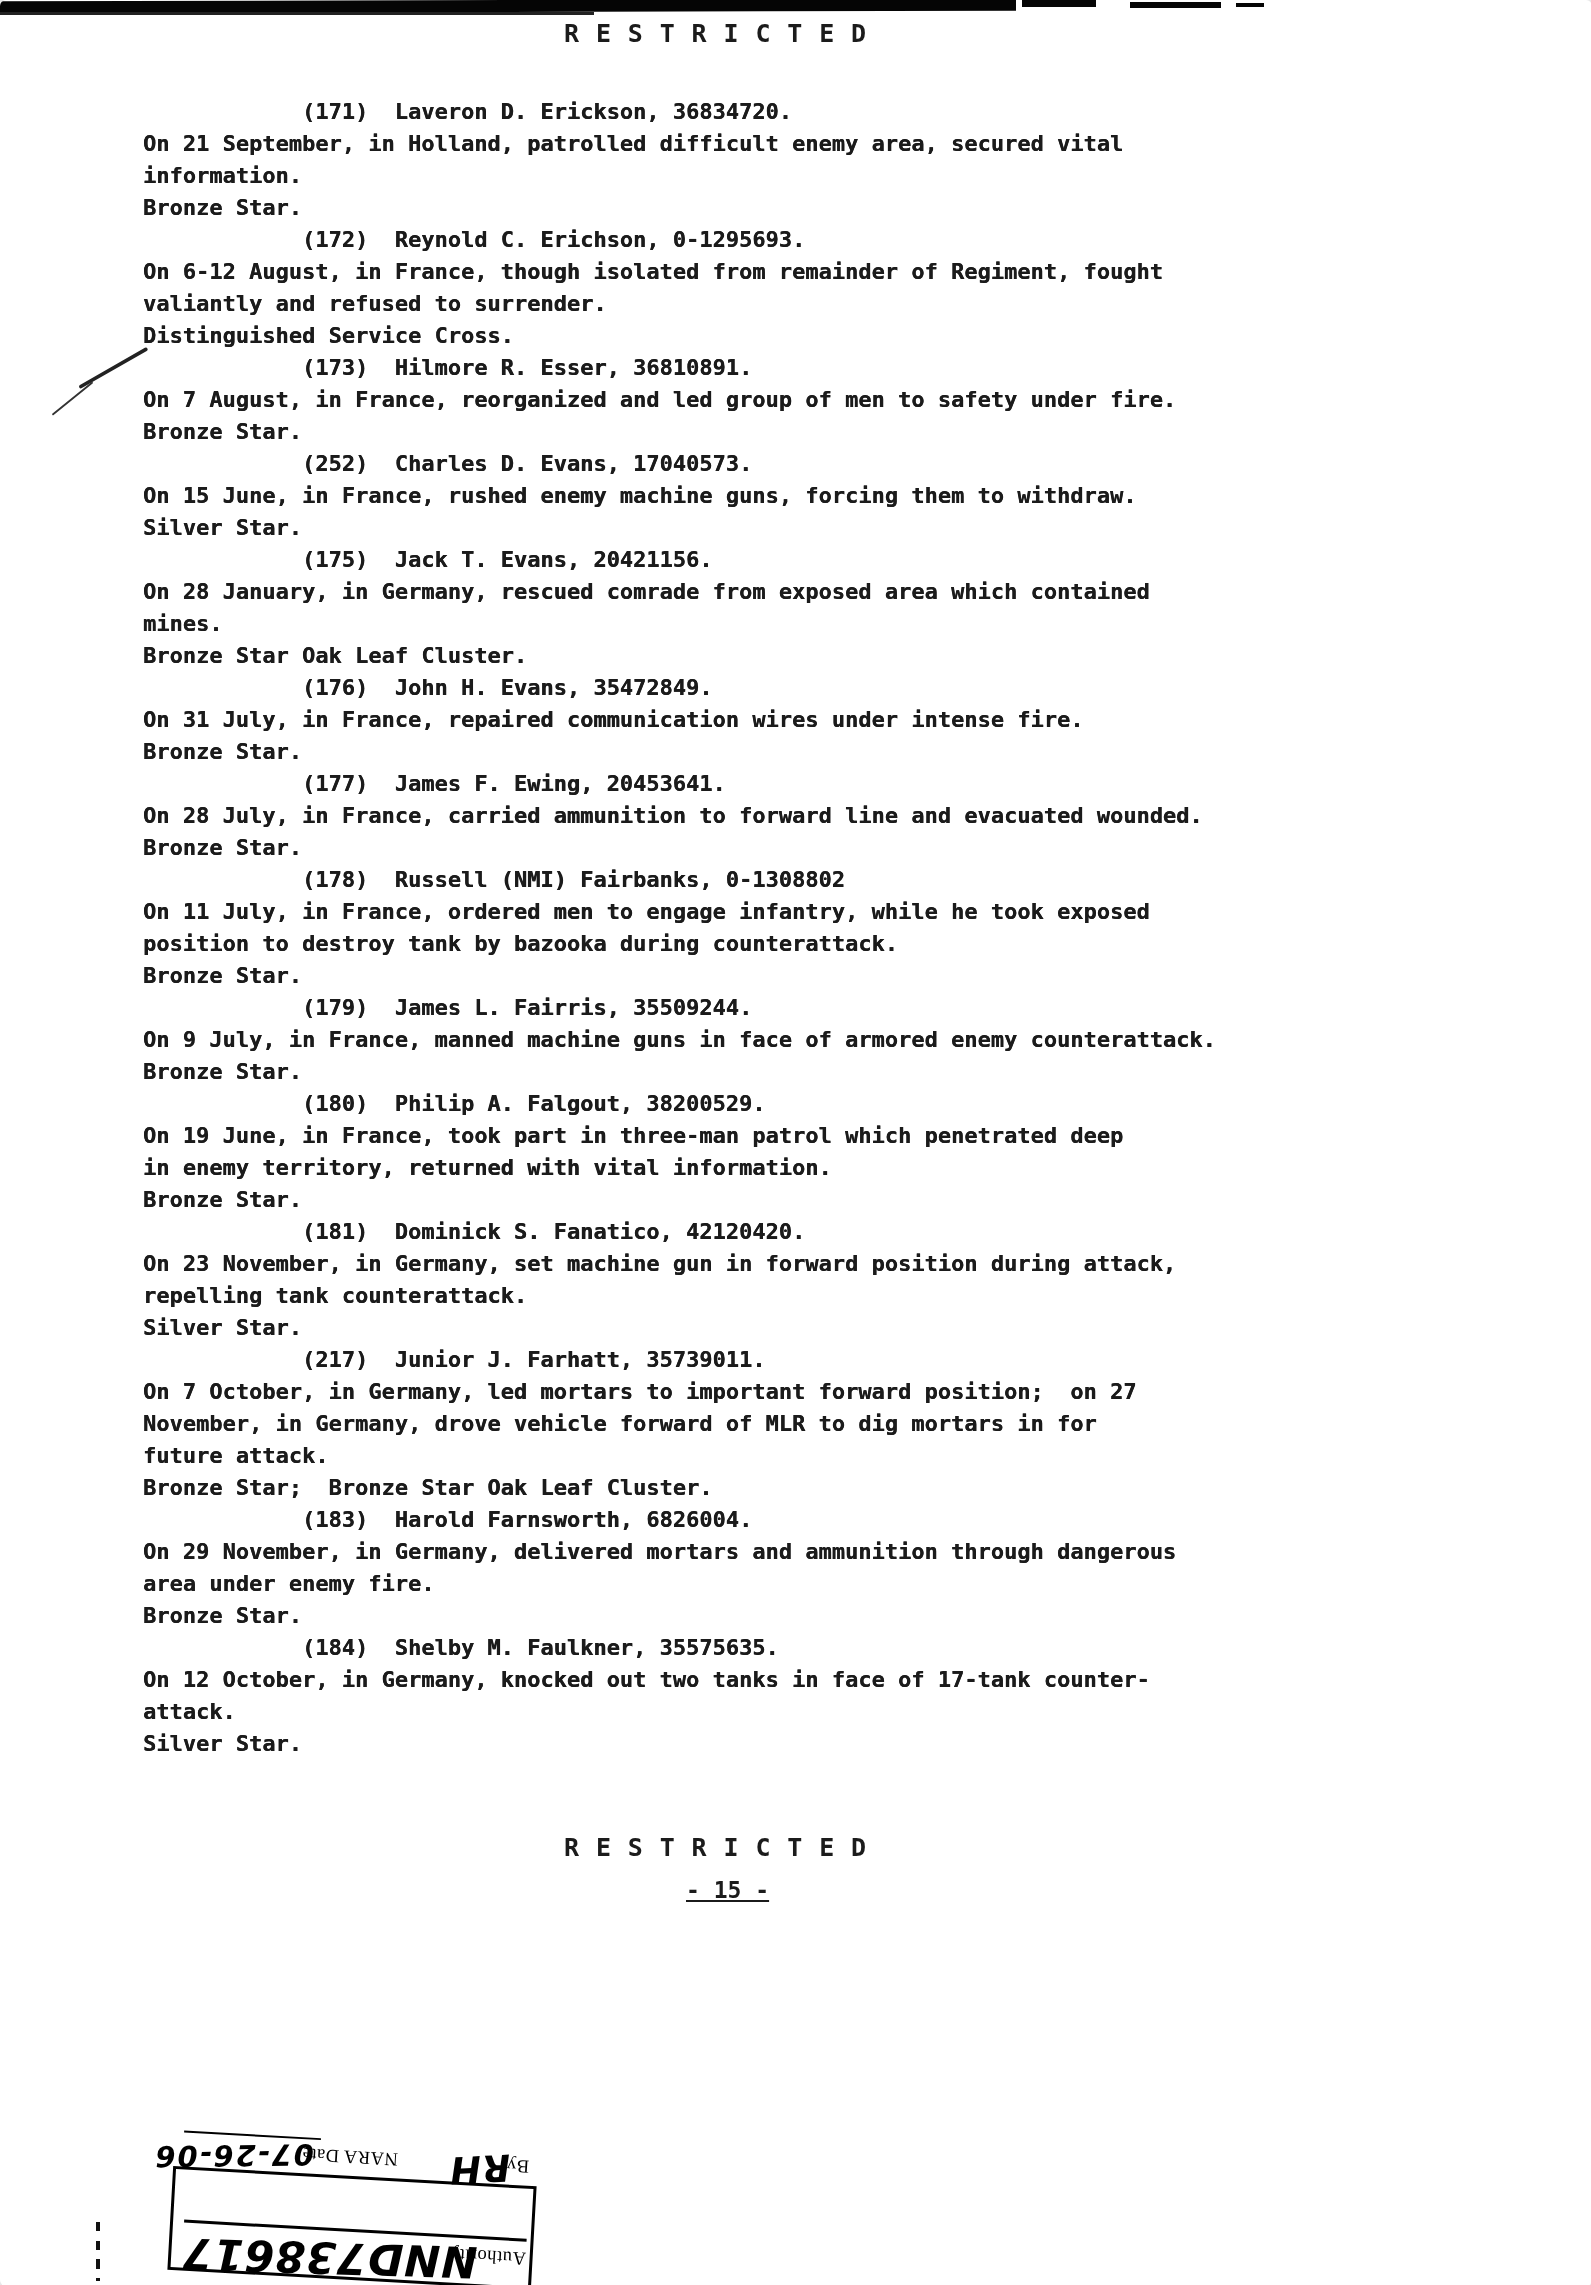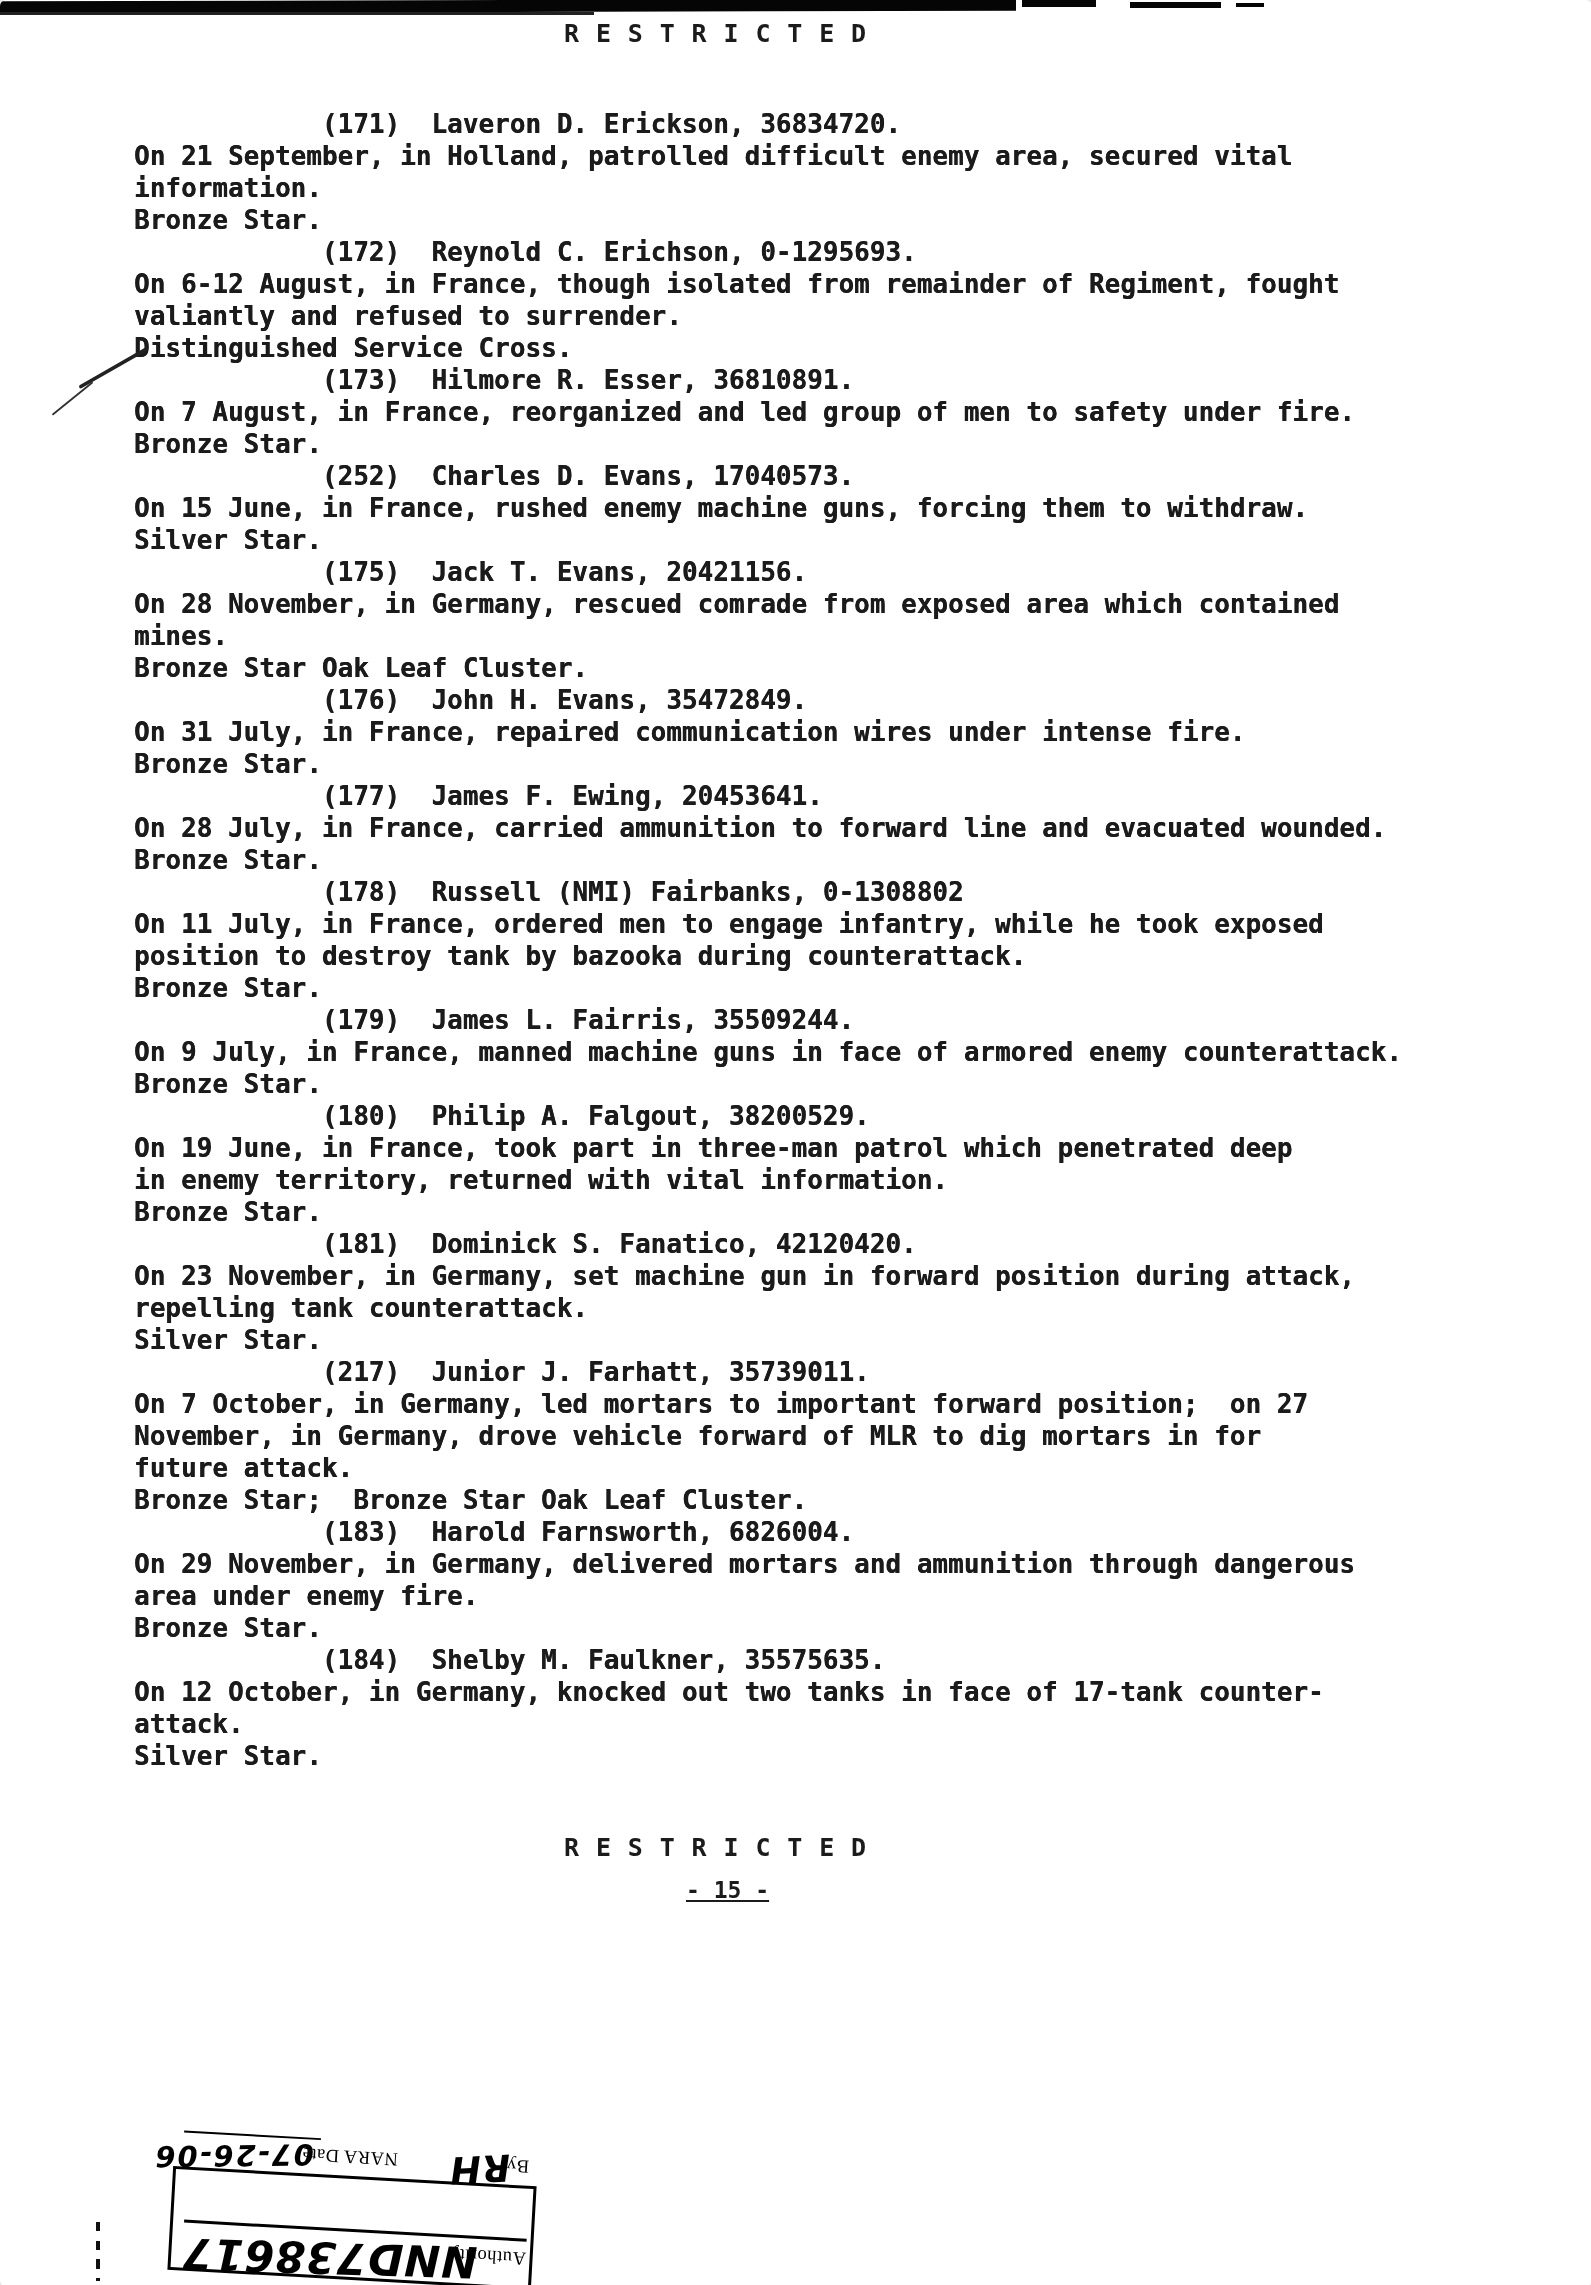--- a/index.html
+++ b/index.html
@@ -26,25 +26,24 @@
     font-size:25px;
     letter-spacing:0.9px;
     white-space:pre;
   }
   .header-classification { left:564px; top:18.6px; }
   .footer-classification { left:564px; top:1833px; }
   .page-number { position:absolute; left:686px; top:1877px; font-size:23px; white-space:pre;text-decoration:underline; }
 
   .entries {
     position:absolute;
-    left:134px; top:96px;
+    left:143px; top:96px;
     width:1299px;
-    font-size:26px;
+    font-size:22px;
     line-height:32px;
-    margin-top:12px;
   }
   .line { white-space:pre; text-shadow:0.3px 0 0 currentColor; }
 
   
   .margin-mark { position:absolute; left:51px; top:329px; }
 
   
   .stamp {
     position:absolute;
     left:170px; top:2176px;
@@ -103,21 +102,21 @@
       <div class="line">On 6-12 August, in France, though isolated from remainder of Regiment, fought</div>
       <div class="line">valiantly and refused to surrender.</div>
       <div class="line">Distinguished Service Cross.</div>
       <div class="line">            (173)  Hilmore R. Esser, 36810891.</div>
       <div class="line">On 7 August, in France, reorganized and led group of men to safety under fire.</div>
       <div class="line">Bronze Star.</div>
       <div class="line">            (252)  Charles D. Evans, 17040573.</div>
       <div class="line">On 15 June, in France, rushed enemy machine guns, forcing them to withdraw.</div>
       <div class="line">Silver Star.</div>
       <div class="line">            (175)  Jack T. Evans, 20421156.</div>
-      <div class="line">On 28 November, in Germany, rescued comrade from exposed area which contained</div>
+      <div class="line">On 28 January, in Germany, rescued comrade from exposed area which contained</div>
       <div class="line">mines.</div>
       <div class="line">Bronze Star Oak Leaf Cluster.</div>
       <div class="line">            (176)  John H. Evans, 35472849.</div>
       <div class="line">On 31 July, in France, repaired communication wires under intense fire.</div>
       <div class="line">Bronze Star.</div>
       <div class="line">            (177)  James F. Ewing, 20453641.</div>
       <div class="line">On 28 July, in France, carried ammunition to forward line and evacuated wounded.</div>
       <div class="line">Bronze Star.</div>
       <div class="line">            (178)  Russell (NMI) Fairbanks, 0-1308802</div>
       <div class="line">On 11 July, in France, ordered men to engage infantry, while he took exposed</div>

